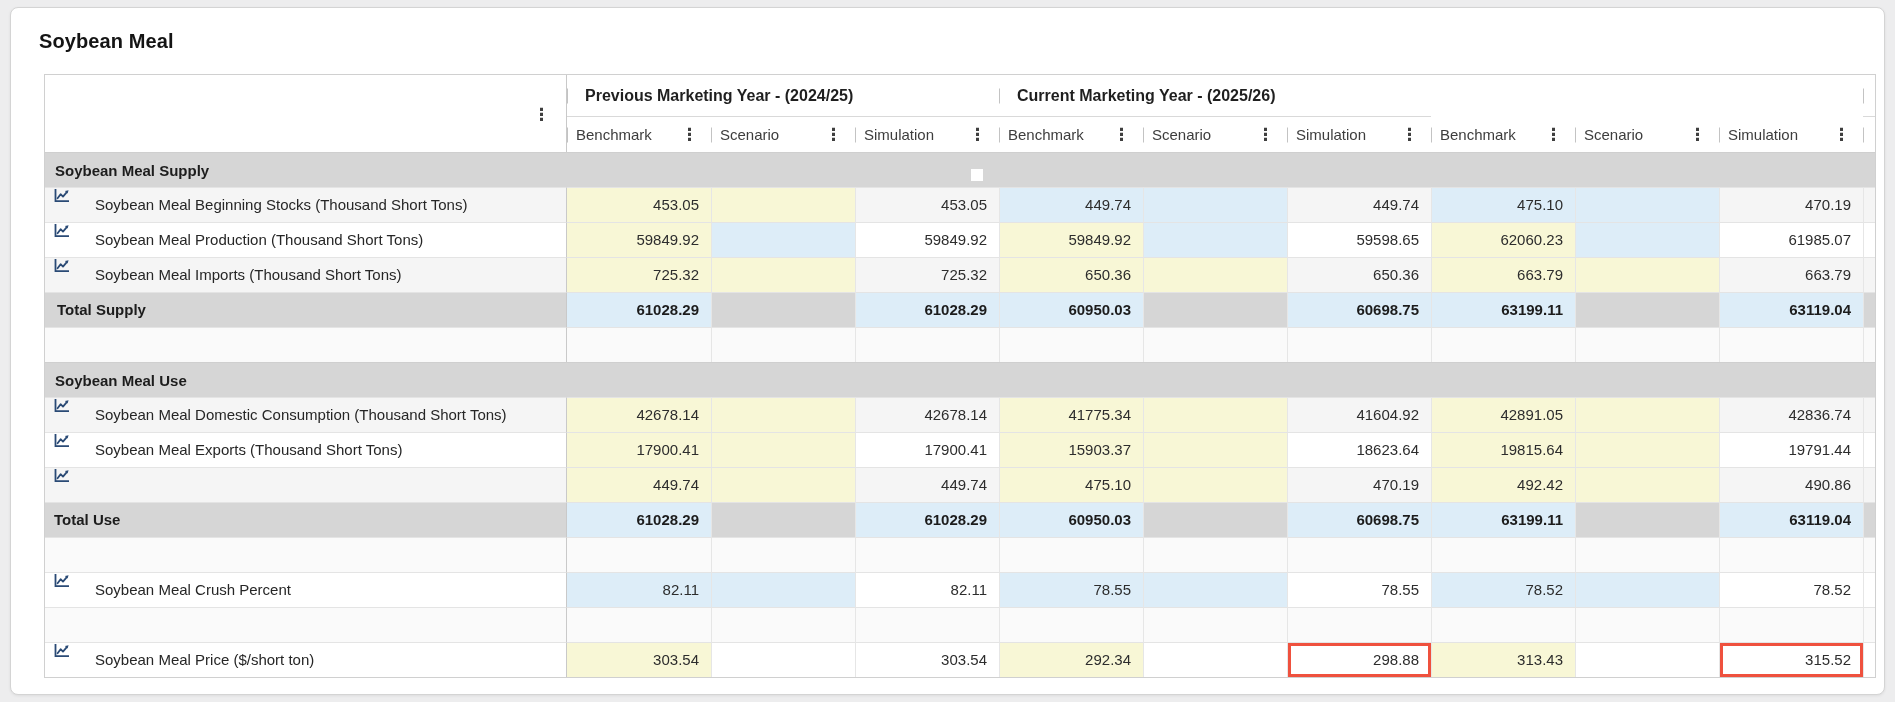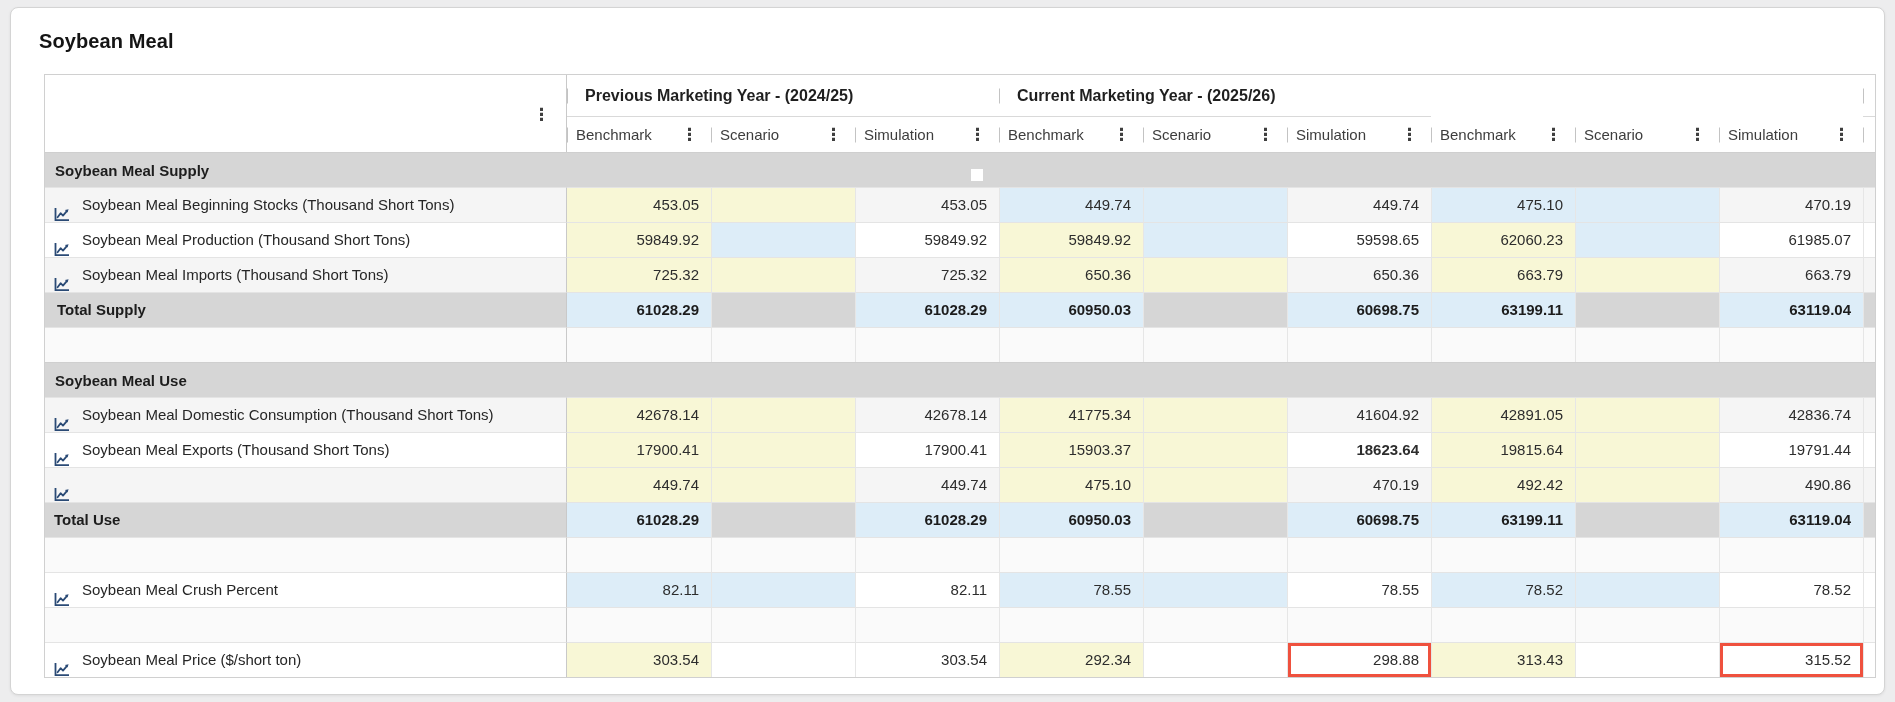--- a/index.html
+++ b/index.html
@@ -38,21 +38,21 @@
   .hs1{grid-column:11;grid-row:1;border-bottom:1px solid #d9d9d9;background:#fff;}
   .hs2{grid-column:11;grid-row:2;background:#fff;}
   .sh{grid-row:2;display:flex;align-items:center;justify-content:space-between;
       padding:0 13px 0 9px;font-size:15px;color:#3d3d3d;background:#fff;}
   .tick{position:absolute;left:0;top:50%;transform:translateY(-50%);
         width:1px;height:15px;background:#c3c3c3;}
   .kebab{font-size:17px;font-weight:700;color:#3f3f3f;line-height:1;cursor:pointer;
          font-family:"DejaVu Sans",sans-serif;}
 
   
-  .cl{grid-column:1;display:flex;align-items:flex-end;gap:12px;padding-left:9px;
+  .cl{grid-column:1;display:flex;align-items:flex-start;gap:25px;padding-left:9px;
       border-top:1px solid #e4e4e4;border-right:1px solid #c9c9c9;
       font-size:15px;color:#262626;line-height:34px;white-space:nowrap;overflow:hidden;}
   .cv{text-align:right;padding-right:12px;border-top:1px solid #e4e4e4;
       font-size:15px;color:#2d2d2d;line-height:34px;
       font-variant-numeric:tabular-nums;white-space:nowrap;}
   .cv.bl{border-left:1px solid #e6e6e6;}
   .spc{border-top:1px solid #e4e4e4;border-left:1px solid #e6e6e6;}
   .sec{grid-column:1/-1;display:flex;align-items:center;padding-left:10px;
        background:#d6d6d6;border-top:1px solid #cfcfcf;
        font-size:15px;font-weight:700;color:#1d1d1d;}
@@ -254,21 +254,21 @@
               <path d="M14.6 2.2 L10.9 3 L13.5 5.5 Z" fill="#2a4a75"></path>
             </svg>
           </span>
           <span>Soybean Meal Exports (Thousand Short Tons)</span>
         </div>
         <div class="cv bg-y" style="grid-area: 11 / 2;">17900.41</div>
         <div class="cv bl bg-y" style="grid-area: 11 / 3;"></div>
         <div class="cv bl " style="grid-area: 11 / 4;">17900.41</div>
         <div class="cv bl bg-y" style="grid-area: 11 / 5;">15903.37</div>
         <div class="cv bl bg-y" style="grid-area: 11 / 6;"></div>
-        <div class="cv bl " style="grid-area: 11 / 7; font-weight: bold;">18623.64</div>
+        <div class="cv bl " style="grid-area: 11 / 7;">18623.64</div>
         <div class="cv bl bg-y" style="grid-area: 11 / 8;">19815.64</div>
         <div class="cv bl bg-y" style="grid-area: 11 / 9;"></div>
         <div class="cv bl " style="grid-area: 11 / 10; padding-left: 40px;">19791.44</div>
         <div class="spc " style="grid-area: 11 / 11;"></div>
         <div class="cl bg-s" style="grid-row: 12;">
           <span class="chart-icon">
             <svg width="16" height="15" viewBox="0 0 16 15" fill="none">
               <path d="M1.5 1 V13.2 H15" stroke="#2a4a75" stroke-width="1.8"></path>
               <path d="M3.6 10.2 L6.6 6.2 L9 8.6 L12.6 4.4" stroke="#2a4a75" stroke-width="1.8" stroke-linejoin="round" stroke-linecap="round"></path>
               <path d="M14.6 2.2 L10.9 3 L13.5 5.5 Z" fill="#2a4a75"></path>

